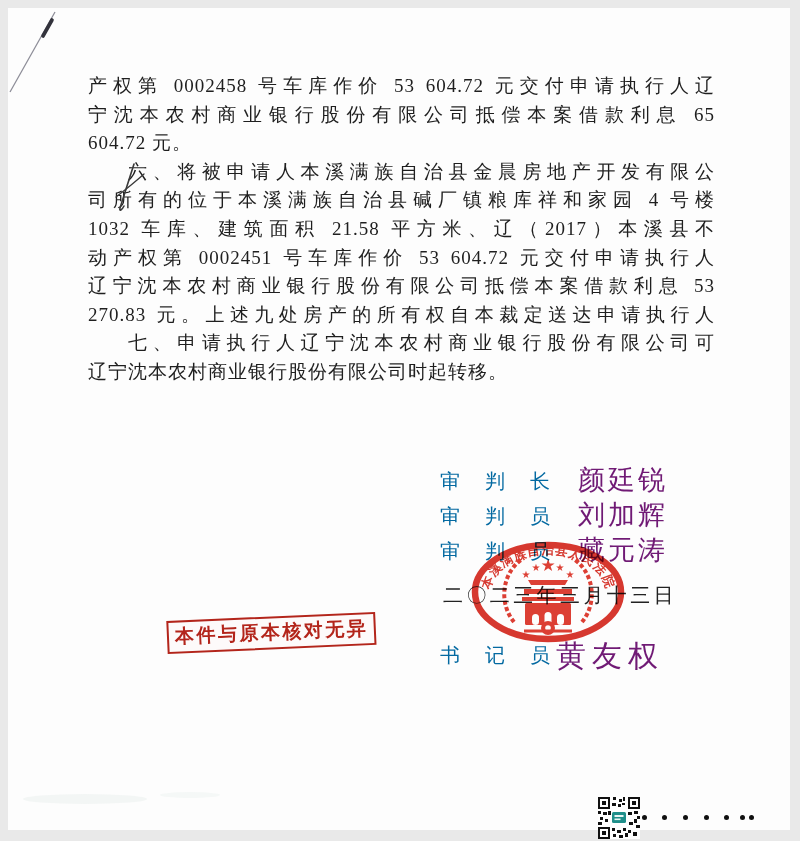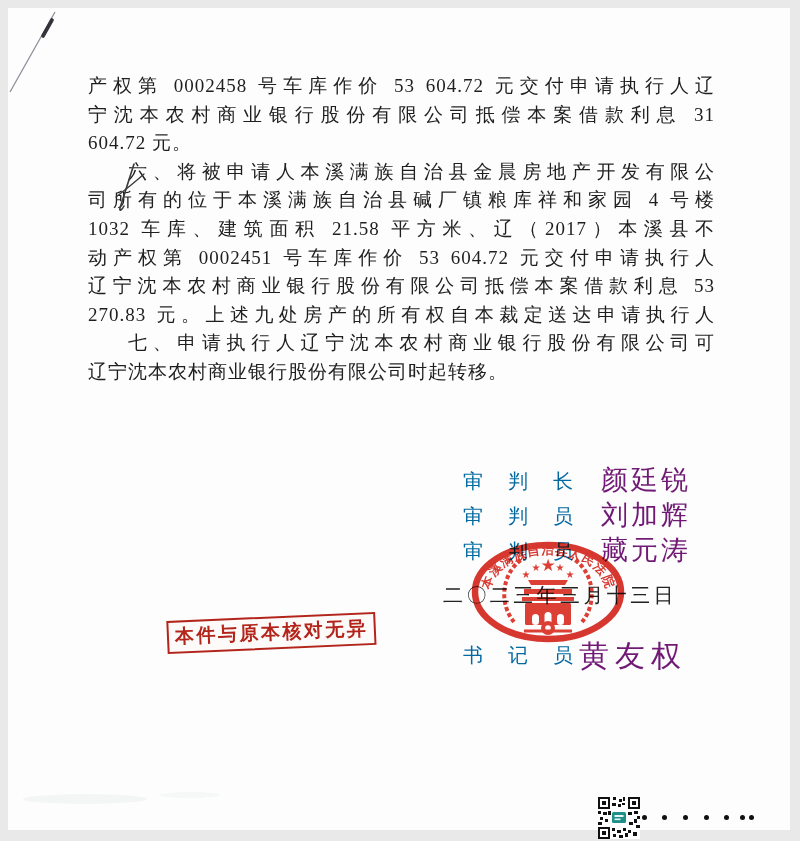--- a/index.html
+++ b/index.html
@@ -5,21 +5,21 @@
   html,body{margin:0;padding:0;}
   body{
     width:800px;height:841px;position:relative;overflow:hidden;
     background:#e9e9e9;
     font-family:"Liberation Serif","DejaVu Serif",serif;
   }
   .paper{
     position:absolute;left:8px;top:8px;right:10px;bottom:11px;
     background:#fdfdfd;
   }
-  .stage{position:absolute;inset:0;padding-left:23px;}
+  .stage{position:absolute;inset:0;}
   
   .body-text{
     position:absolute;left:88px;top:72px;width:627px;
     font-size:19px;line-height:28.6px;color:#1f1f1f;
     letter-spacing:1px;
   }
   .line{width:627px;}
   .jz{text-align:justify;text-align-last:justify;}
   .ind{text-indent:40px;}
   
@@ -52,21 +52,21 @@
   .dot{position:absolute;top:815px;width:5px;height:5px;border-radius:50%;background:#101010;}
 </style>
 </head>
 <body>
 
 <div class="stage">
   <div class="paper"></div>
 
   <div class="body-text">
     <div class="line jz">产权第 0002458 号车库作价 53 604.72 元交付申请执行人辽</div>
-    <div class="line jz">宁沈本农村商业银行股份有限公司抵偿本案借款利息 31</div>
+    <div class="line jz">宁沈本农村商业银行股份有限公司抵偿本案借款利息 65</div>
     <div class="line">604.72 元。</div>
     <div class="line jz ind">六、将被申请人本溪满族自治县金晨房地产开发有限公</div>
     <div class="line jz">司所有的位于本溪满族自治县碱厂镇粮库祥和家园 4 号楼</div>
     <div class="line jz">1032 车库、建筑面积 21.58 平方米、辽（2017）本溪县不</div>
     <div class="line jz">动产权第 0002451 号车库作价 53 604.72 元交付申请执行人</div>
     <div class="line jz">辽宁沈本农村商业银行股份有限公司抵偿本案借款利息 53</div>
     <div class="line jz">270.83 元。上述九处房产的所有权自本裁定送达申请执行人</div>
     <div class="line jz ind">七、申请执行人辽宁沈本农村商业银行股份有限公司可</div>
     <div class="line">辽宁沈本农村商业银行股份有限公司时起转移。</div>
   </div>

